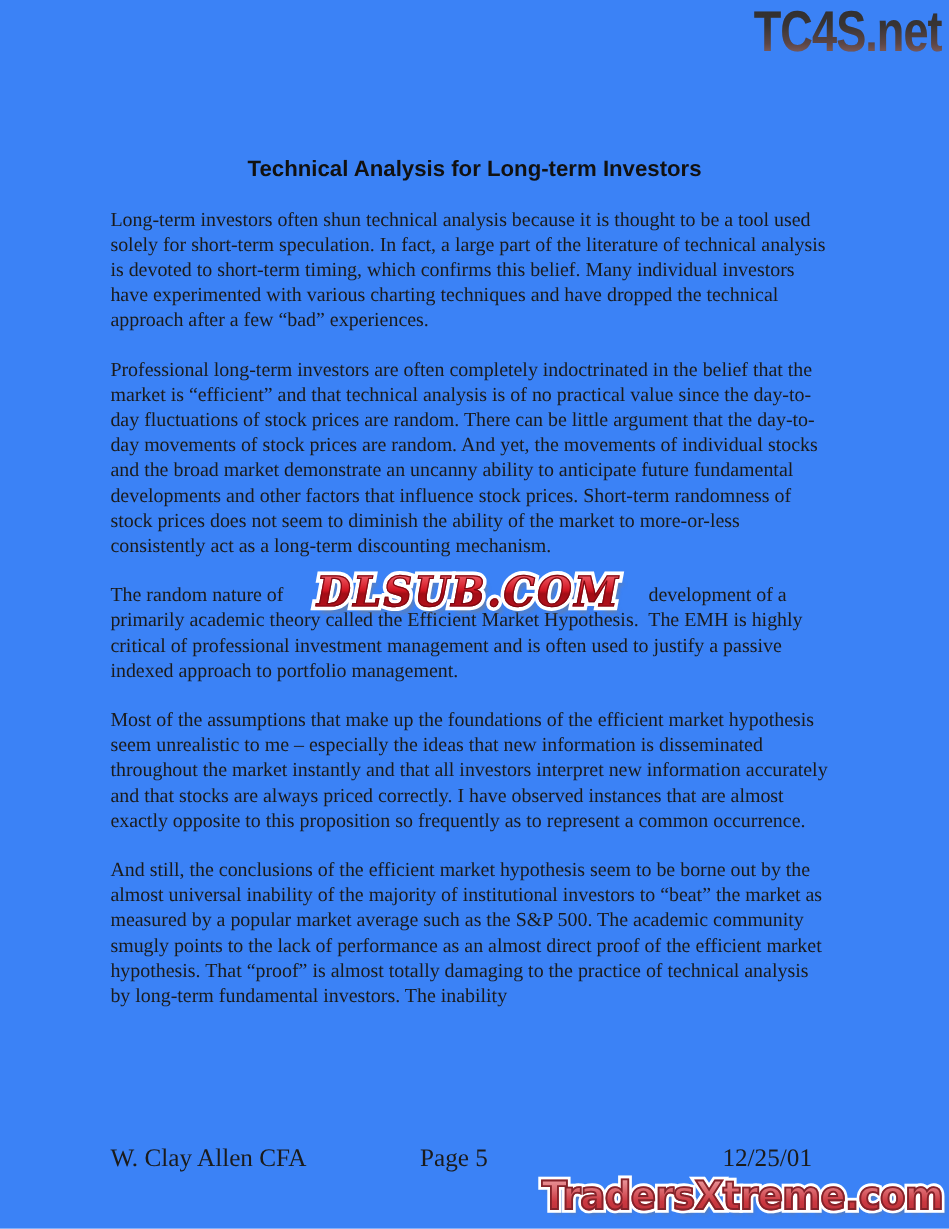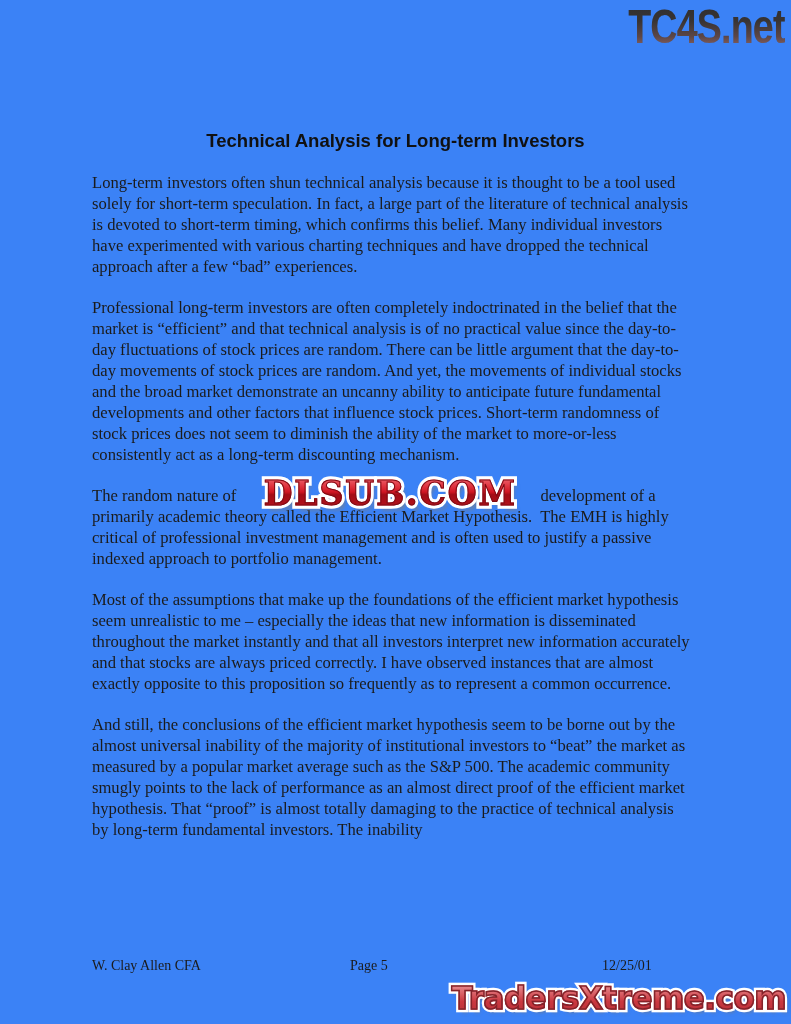--- a/index.html
+++ b/index.html
@@ -70,20 +70,21 @@
   .glossy .layer { display: inline-block; line-height: 1; }
   .glossy .fill { position: absolute; left: 0; top: 0; }
 
   
   .wm-slot {
     display: inline-block;
     position: relative;
     width: 300px;
     height: 13px;
     vertical-align: baseline;
+    font-style: italic;
   }
   .dlsub-pos {
     position: absolute;
     left: 50%;
     top: 50%;
     transform: translate(-50%, -55%) scaleY(1.04);
     z-index: 2;
   }
   .dlsub {
     font-family: "DejaVu Serif", serif;
@@ -105,21 +106,21 @@
     -webkit-text-stroke: 1px #7e0a12;
   }
 
   
   .footer {
     position: absolute;
     top: 955px;
     left: 0;
     width: 100%;
     height: 22px;
-    font-size: 14px;
+    font-size: 21px;
     line-height: 21px;
     color: #1b1b1b;
   }
   .footer span { position: absolute; top: 0; white-space: nowrap; }
   .f-author { left: 92px; }
   .f-page   { left: 350px; }
   .f-date   { left: 602px; }
 
   
   .tx-wrap {

